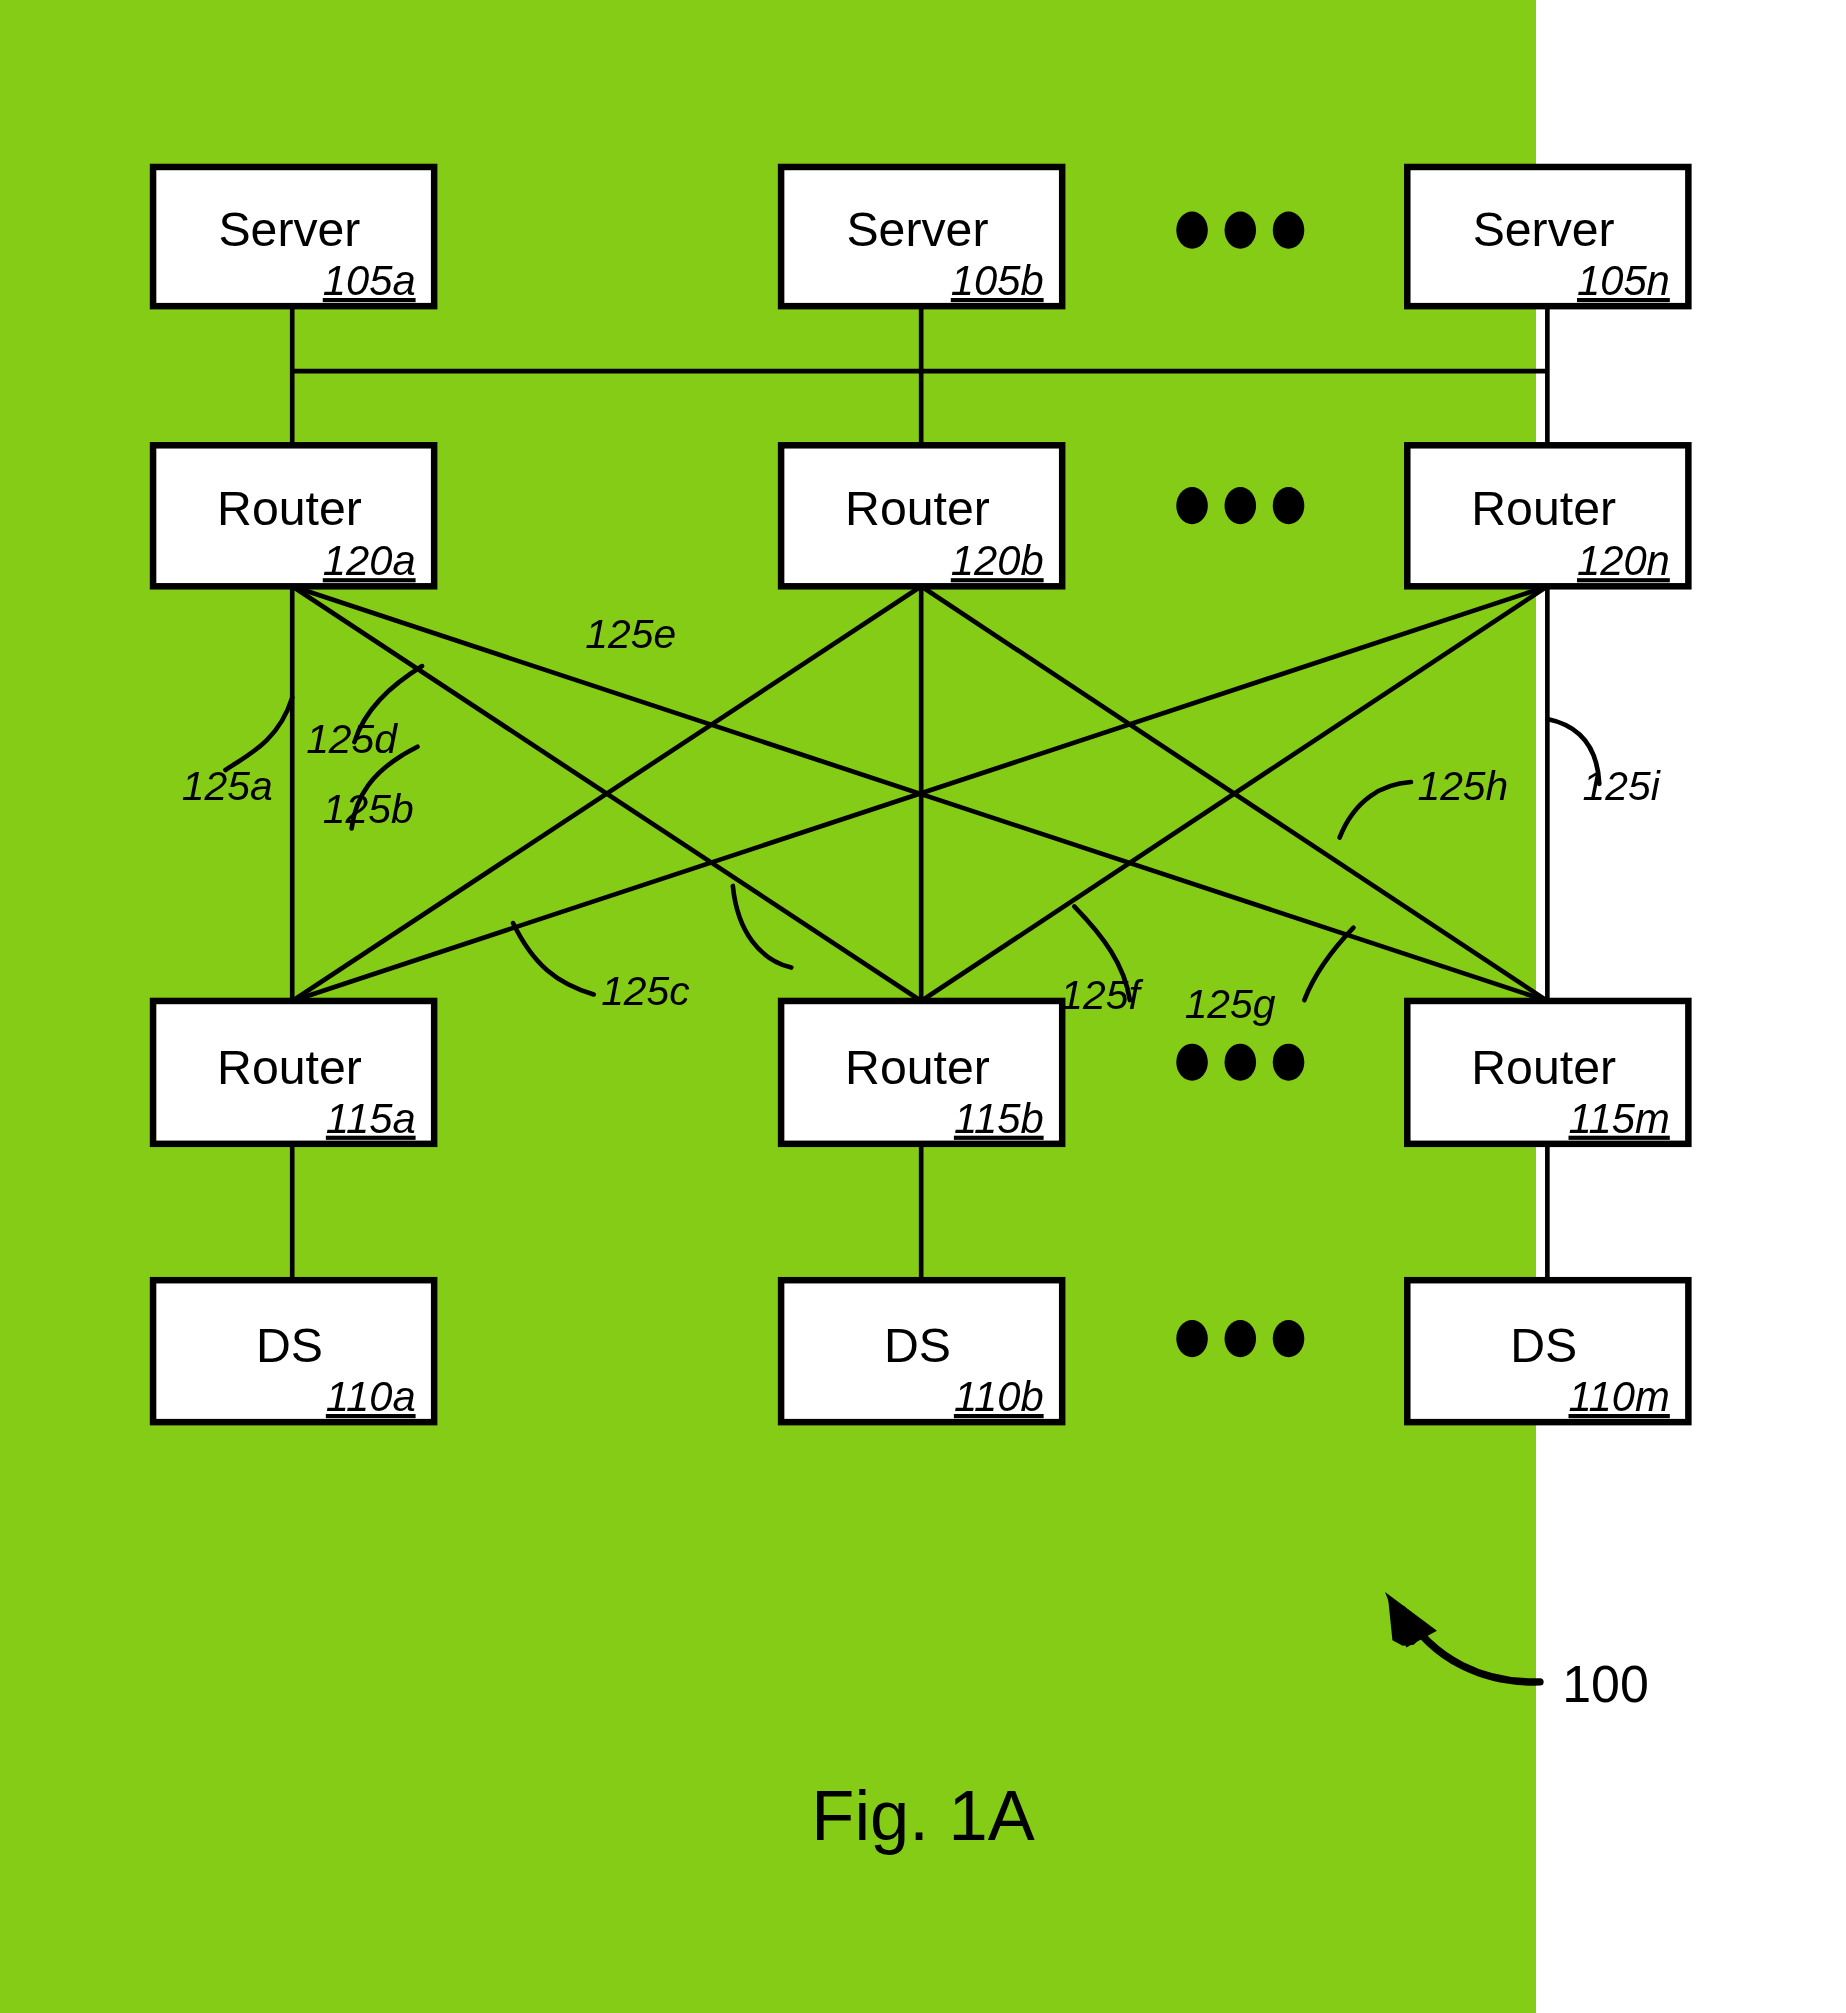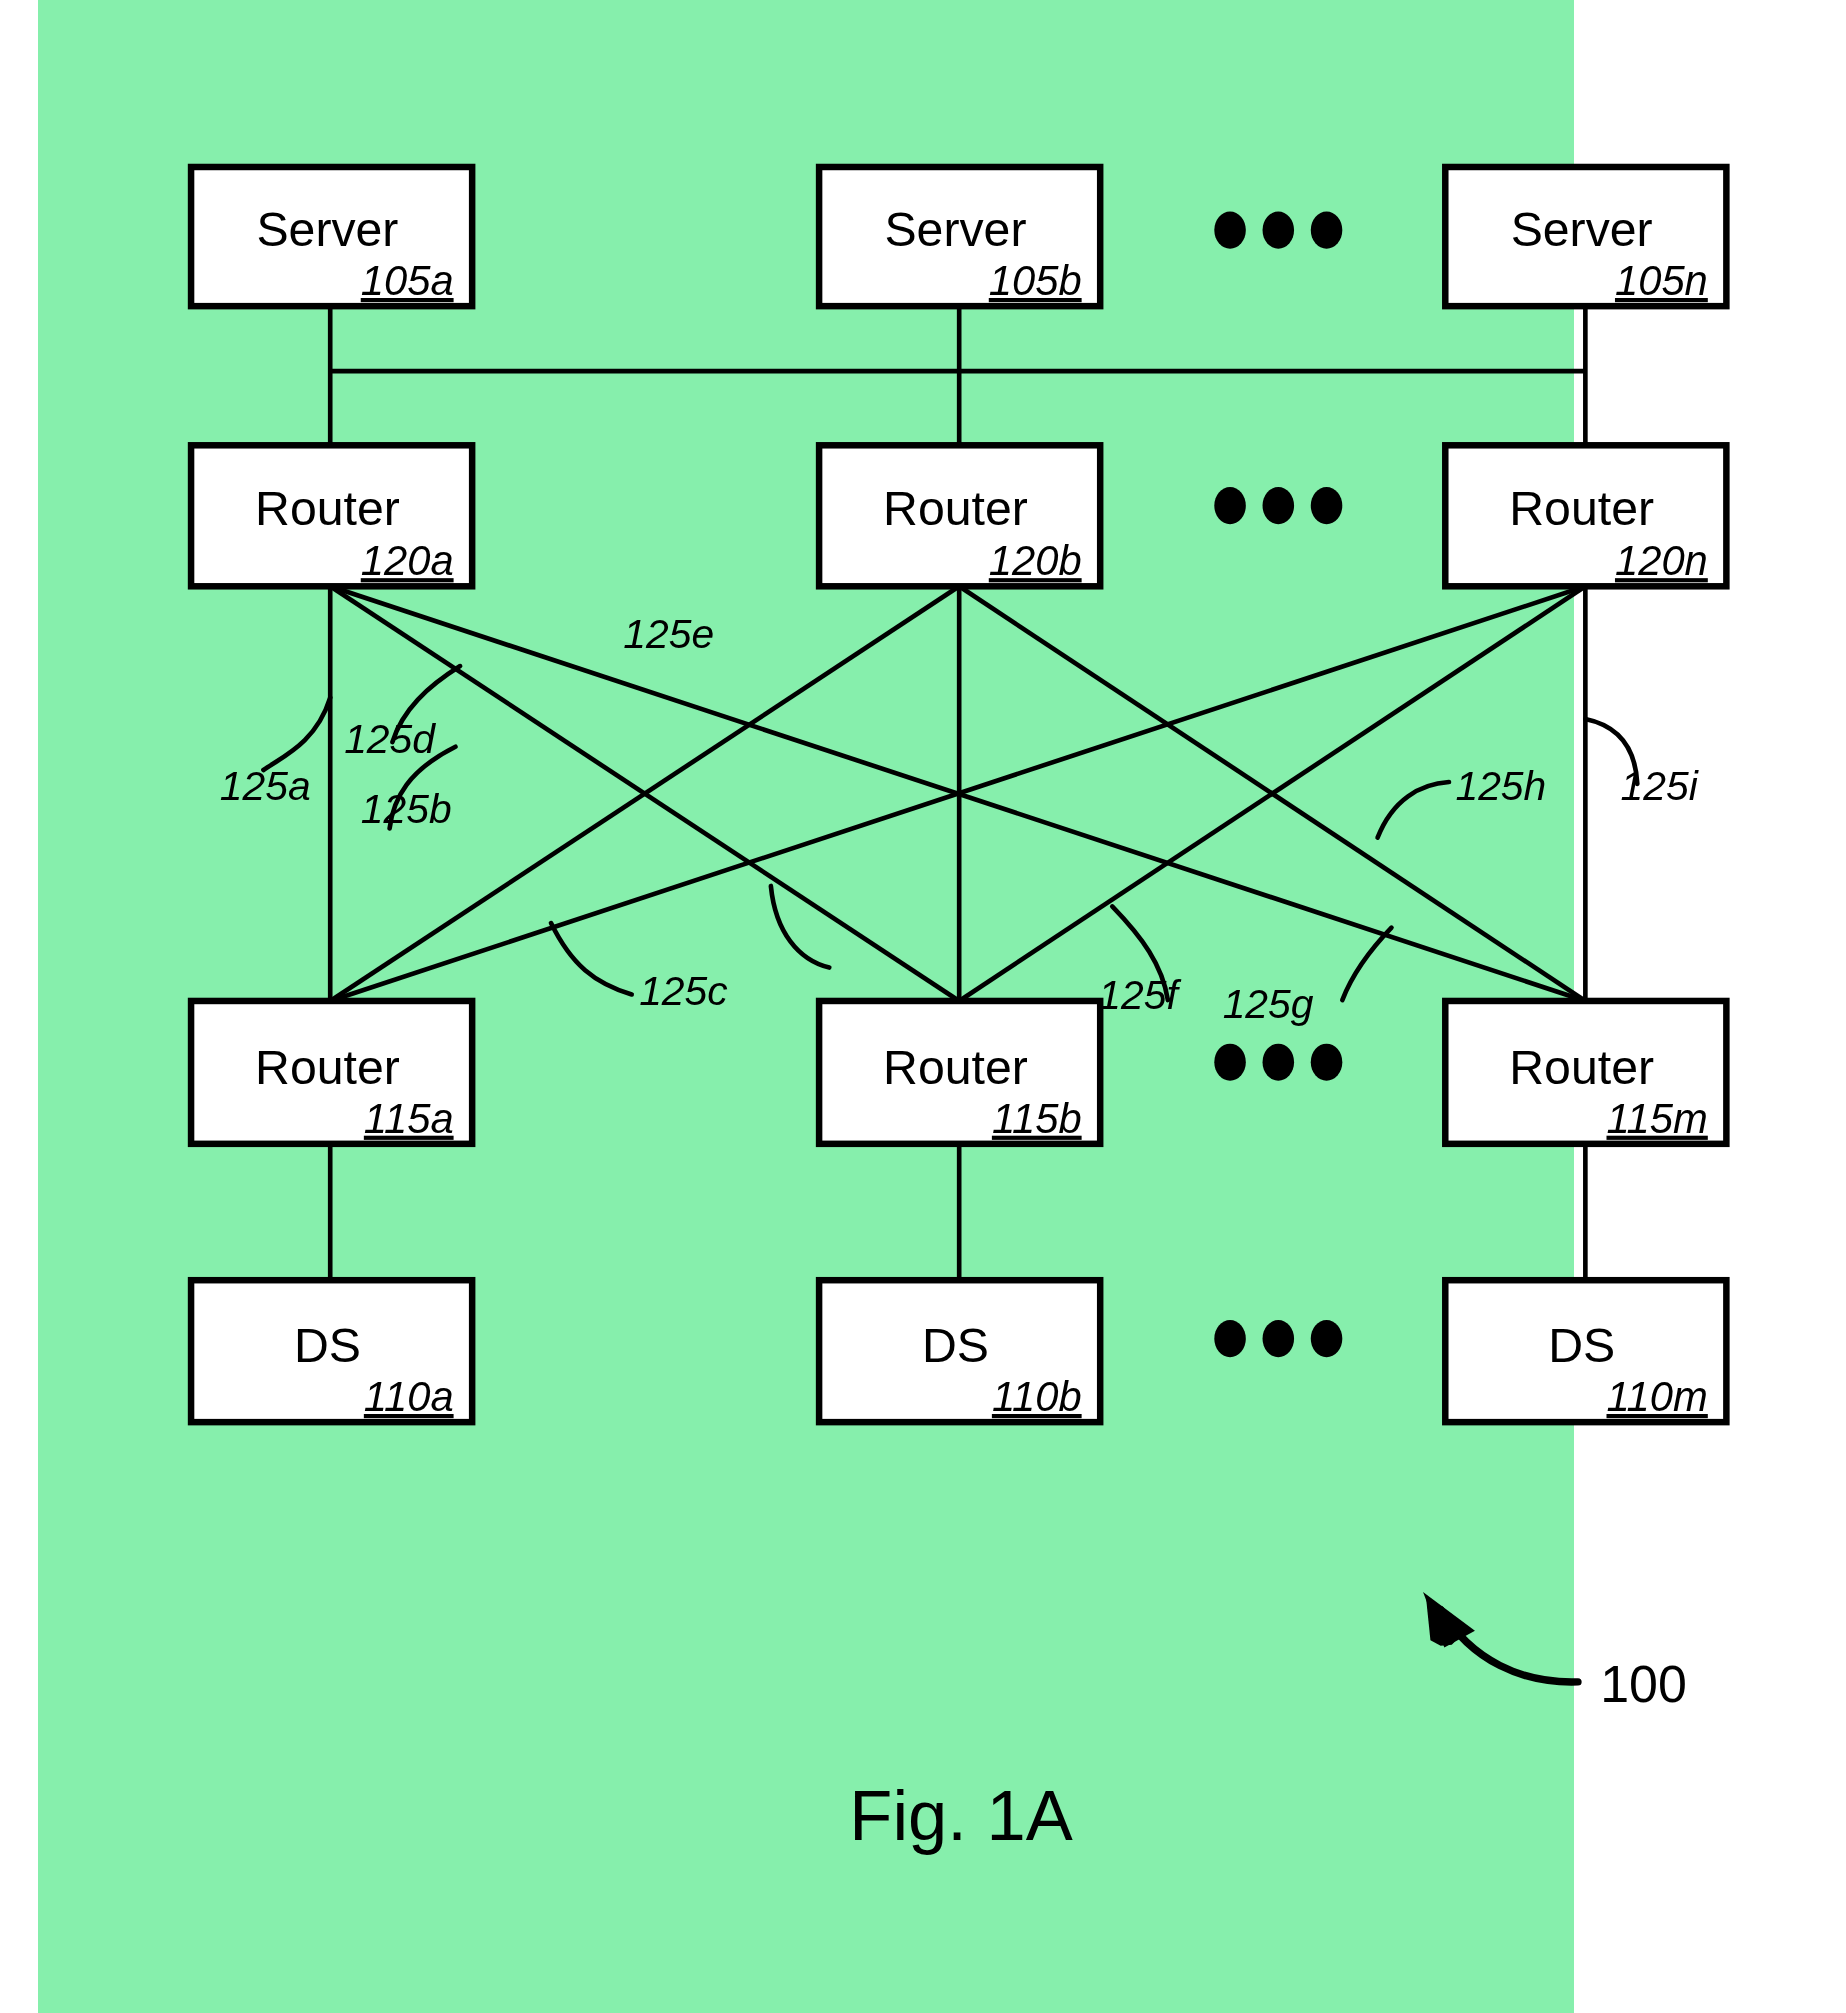--- a/index.html
+++ b/index.html
@@ -12,22 +12,21 @@
     width: 1847px;
     height: 2014px;
     font-family: "Liberation Sans", sans-serif;
     color: #000000;
     overflow: hidden;
   }
   #figure-root {
     position: relative;
     width: 1536px;
     height: 2014px;
-    background: #86efac;
-    margin-left: 38px;
+    background: #84cc16;
   }
   svg.diagram {
     position: absolute;
     left: 0;
     top: 0;
     width: 1847px;
     height: 2014px;
     display: block;
   }
   .node-box {

